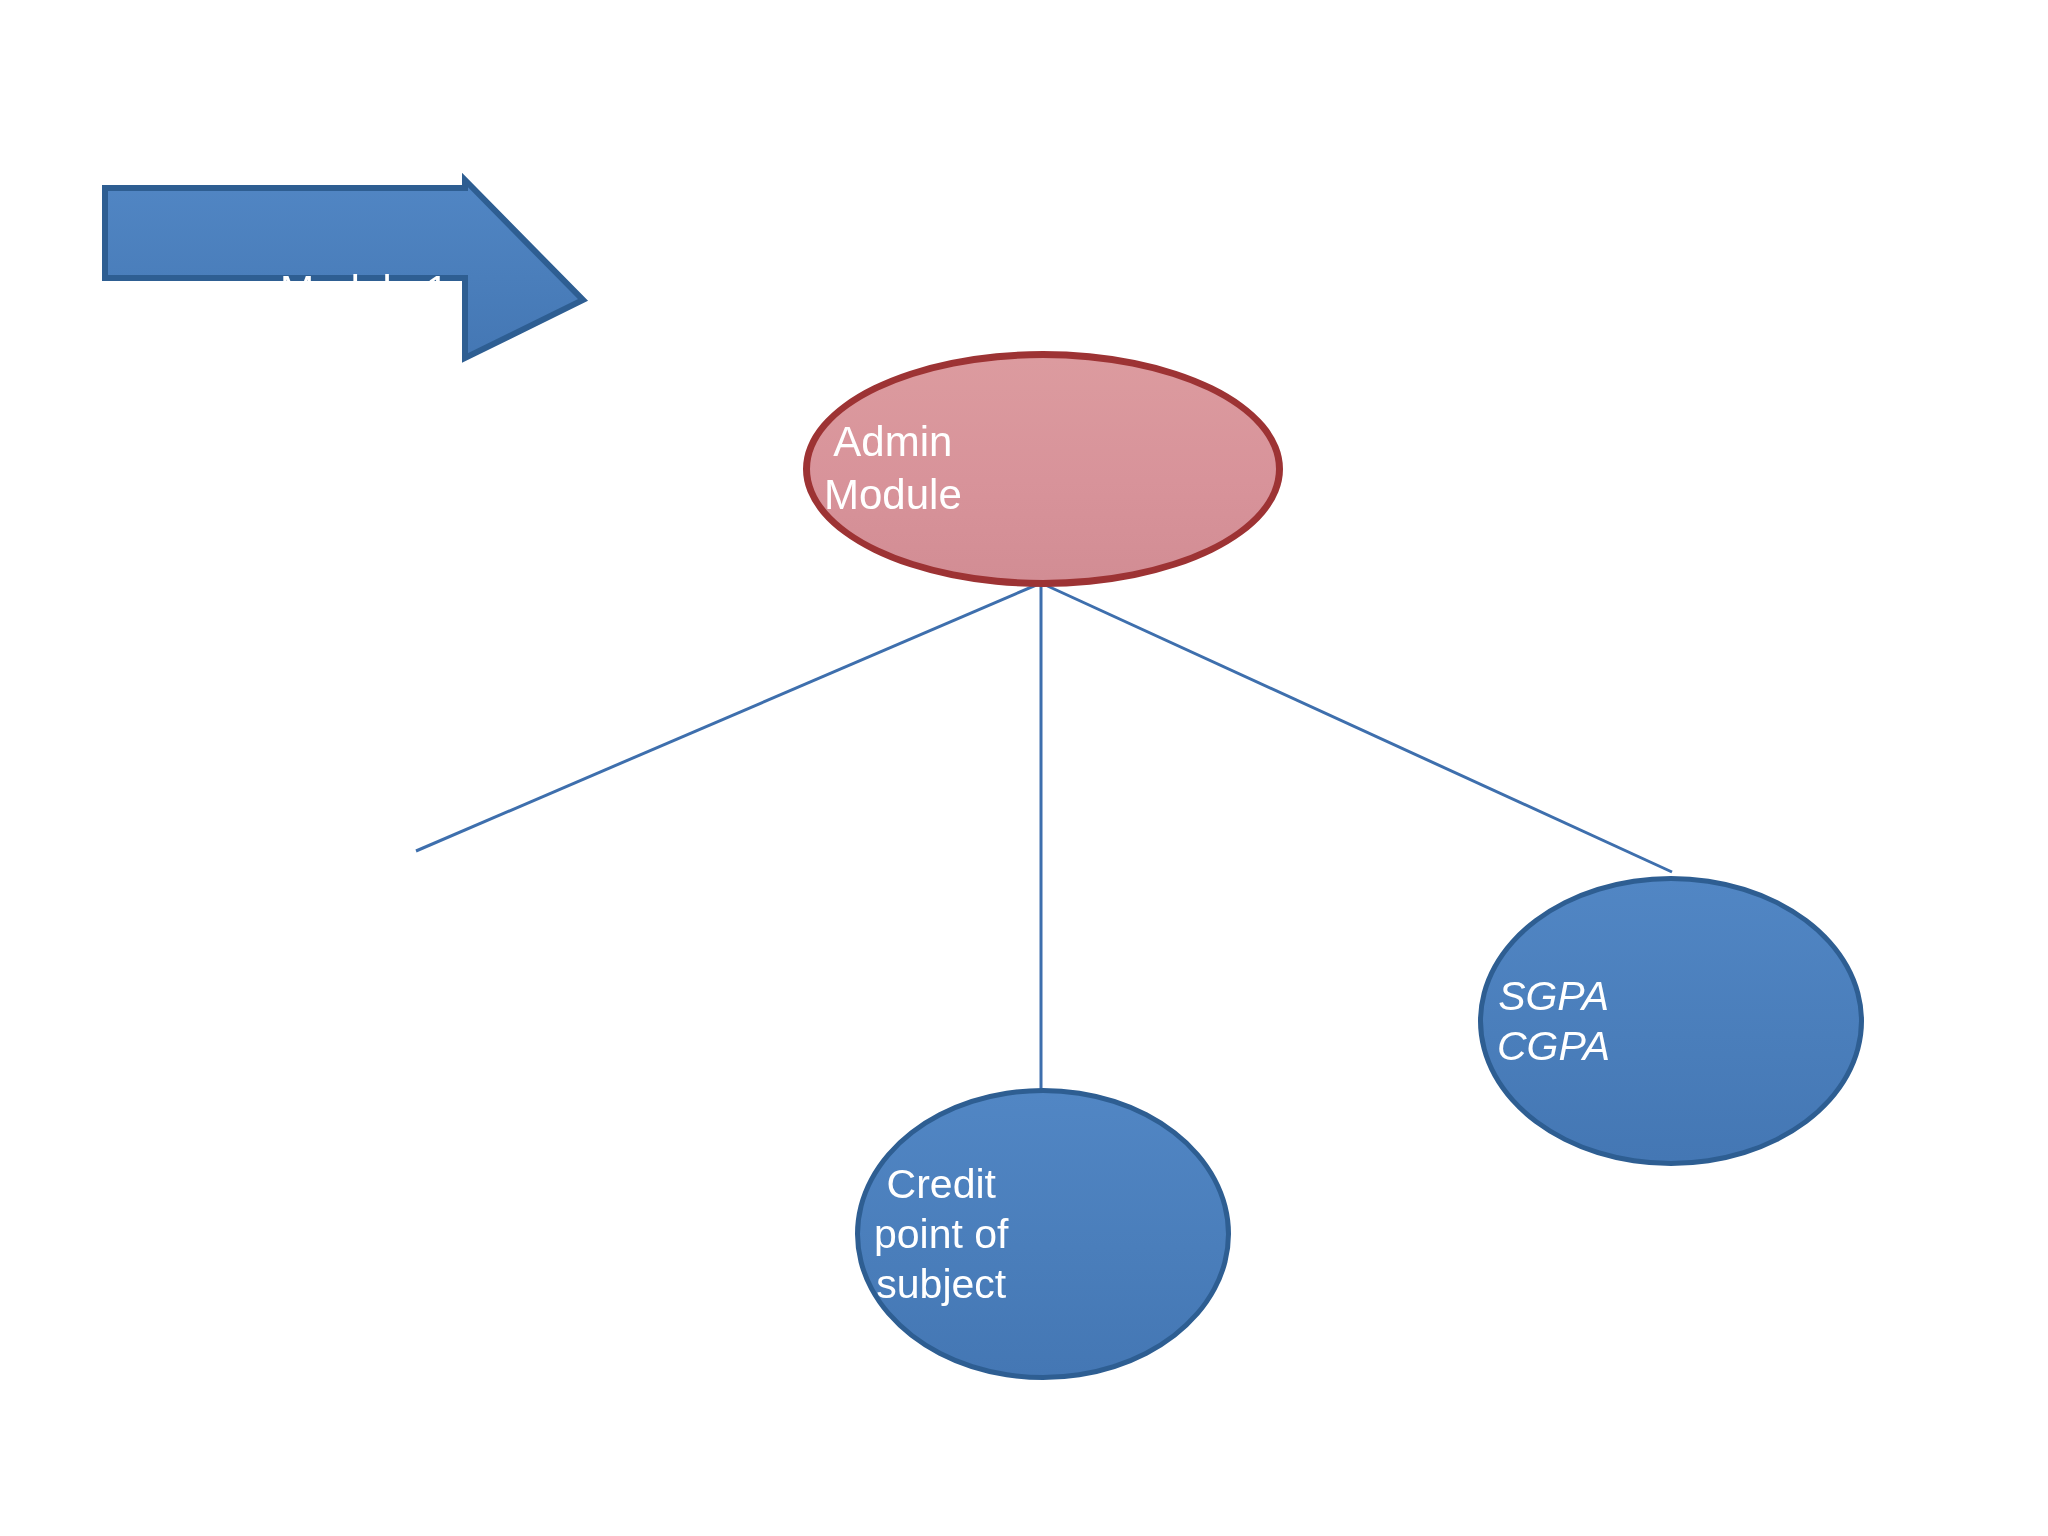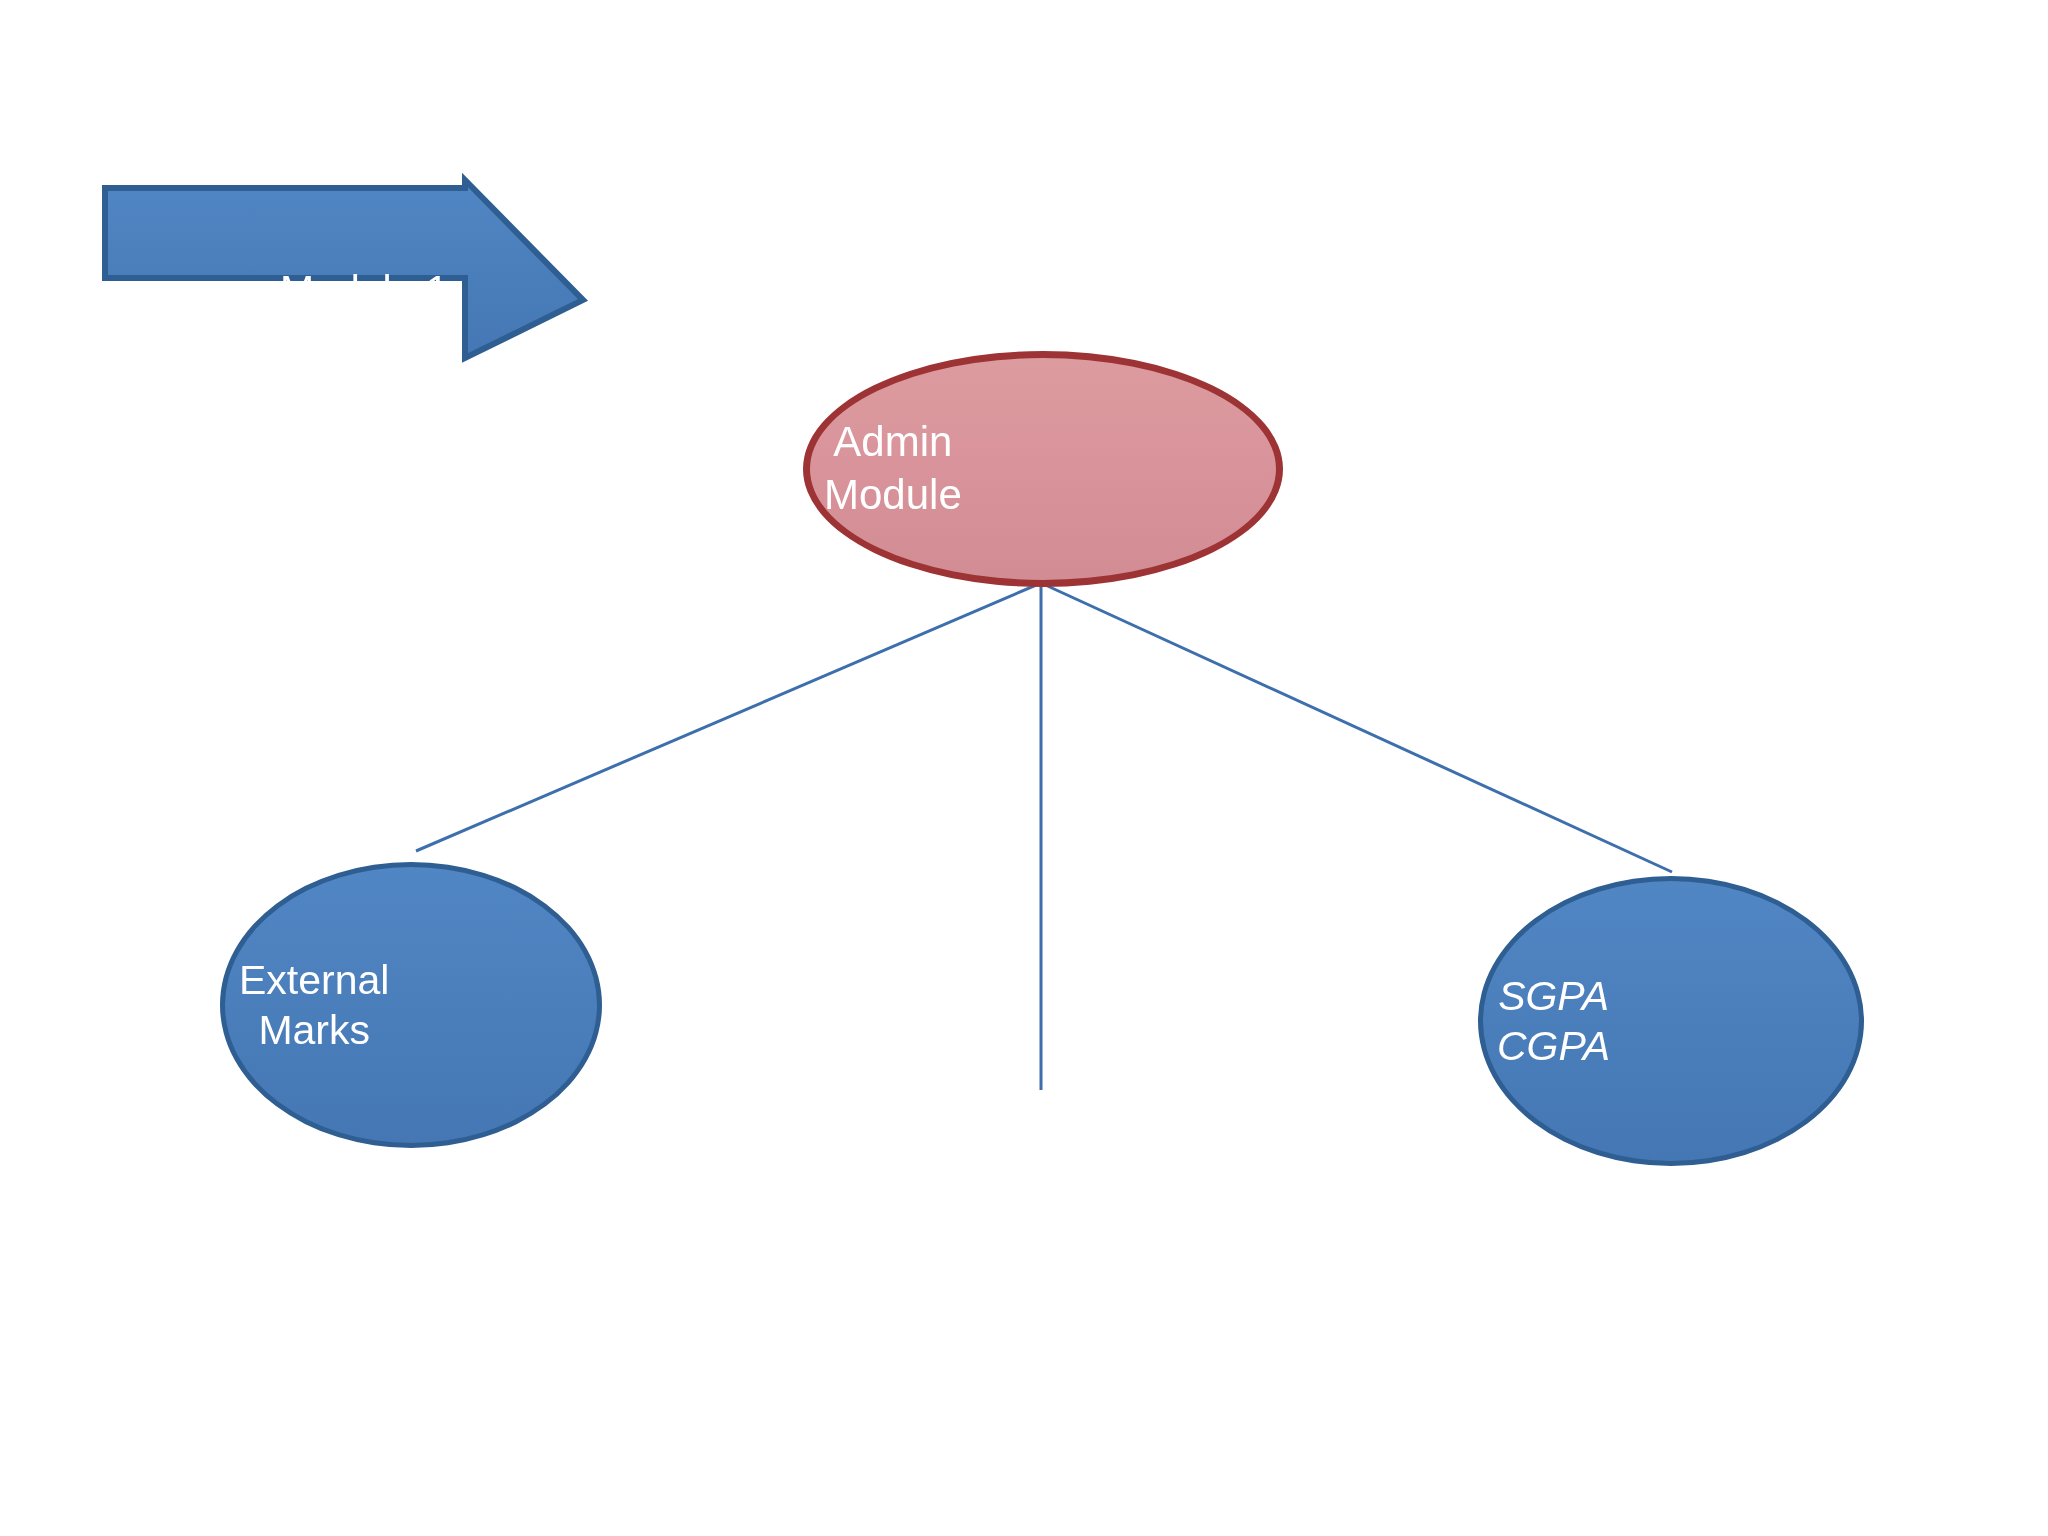--- a/index.html
+++ b/index.html
@@ -144,24 +144,25 @@
     </defs>
     <polygon points="5,18 365,18 365,10 483,130 365,188 365,108 5,108" fill="url(#arrowGrad)" stroke="#2E5E92" stroke-width="6" stroke-linejoin="miter"></polygon>
   </svg>
   <div id="arrow-label">Module 1:</div>
 
   <div class="node" id="node-admin">
     <span class="node-label">Admin
 Module</span>
   </div>
 
-  <div class="node" id="node-external">
-    <span class="node-label">External
-Marks</span>
+
+  <div class="node" id="node-credit">
+    <span class="node-label">Credit
+point of
+subject</span>
   </div>
-
 
   <div class="node" id="node-sgpa">
     <span class="node-label">SGPA
 CGPA</span>
   </div>
 
 </div>
 
 </body></html>

